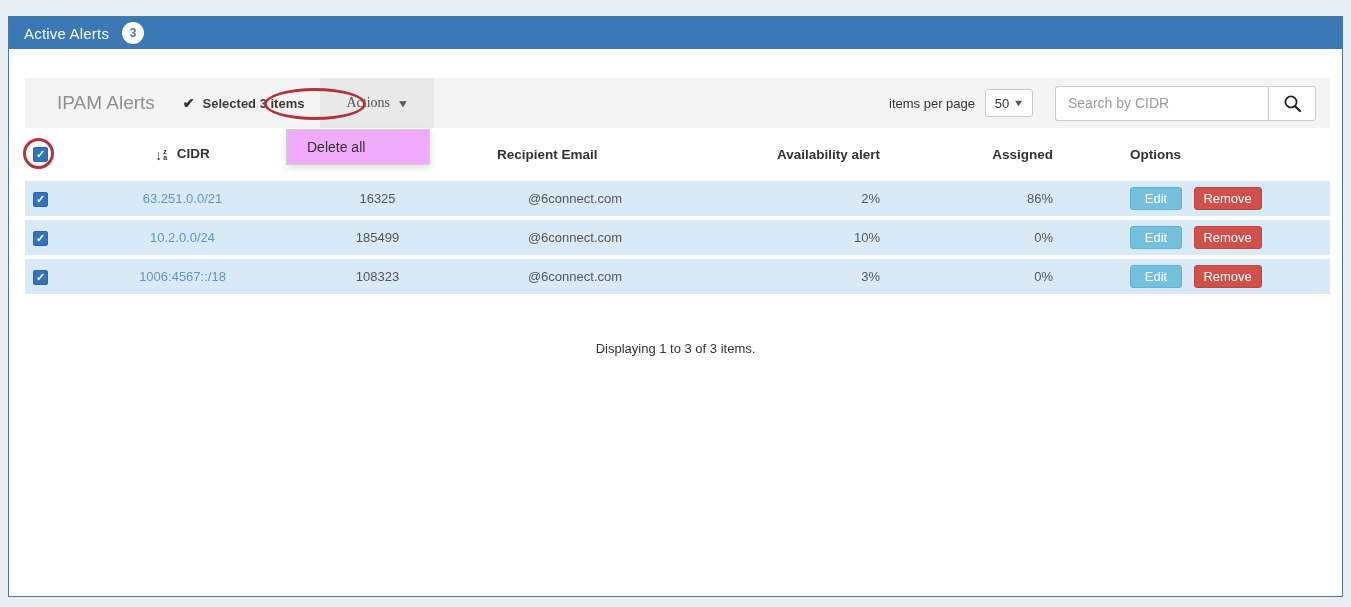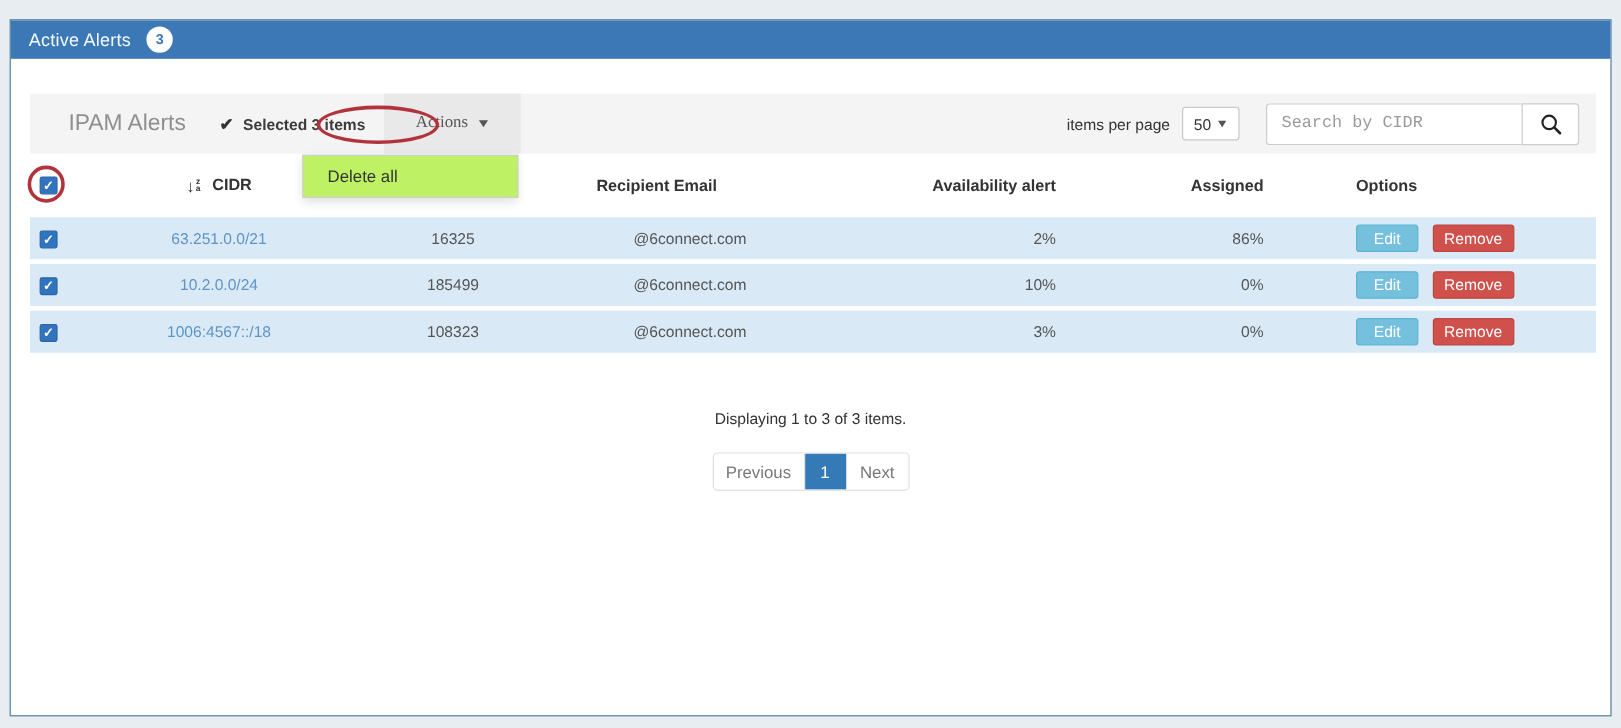--- a/index.html
+++ b/index.html
@@ -32,21 +32,21 @@
   .spacer { flex:1; }
   .ipp-label { font-size:13px; color:#333;margin-left:16px; }
   .ipp-select {
     margin-left:10px; width:48px; height:28px; background:#fff; border:1px solid #c9c9c9; border-radius:3px;
     display:flex; align-items:center; justify-content:center; gap:5px; font-size:13px; color:#333; cursor:pointer; font-family:inherit;
   }
   .ipp-select .caret { font-size:9px; }
   .search-group { display:flex; margin-left:22px; margin-right:14px; height:35px; }
   .search-input {
     width:213px; height:35px; border:1px solid #cccccc; border-right:none; border-radius:3px 0 0 3px;
-    padding:0 12px; font-size:14px; color:#6d28d9; font-family:Liberation Mono, monospace; outline:none; background:#fff;
+    padding:0 12px; font-size:14px; color:#6d28d9; font-family:Liberation Sans, sans-serif; outline:none; background:#fff;
   }
   .search-input::placeholder { color:#9a9a9a; }
   .search-btn {
     width:48px; height:35px; background:#fff; border:1px solid #cccccc; border-radius:0 3px 3px 0;
     display:flex; align-items:center; justify-content:center; cursor:pointer;
   }
   
   table.alerts {
     position:absolute; left:16px; right:12px; top:110px; width:1305px;
     border-collapse:separate; border-spacing:0 4px; table-layout:fixed;
@@ -76,21 +76,21 @@
   
   .summary { position:absolute; left:0; right:0; top:324px; text-align:center; font-size:13px; color:#333; }
   .pagination { position:absolute; left:0; right:0; top:360px; display:flex; justify-content:center; }
   .page-group { display:flex; border:1px solid #dddddd; border-radius:4px; overflow:hidden; background:#fff; }
   .page-btn { height:30px; display:flex; align-items:center; justify-content:center; font-size:14px; color:#777; background:#fff; border:none; cursor:pointer; font-family:inherit; }
   .page-prev { width:76px; border-right:1px solid #dddddd; }
   .page-current { width:34px; background:#337ab7; color:#fff; }
   .page-next { width:52px; border-left:1px solid #dddddd; }
   
   .dropdown-menu {
-    position:absolute; left:243px; top:112px; width:180px; background:#bef264;
+    position:absolute; left:277px; top:112px; width:144px; background:#f0abfc;
     border:1px solid #cfcfcf; box-shadow:0 3px 8px rgba(0,0,0,.12); z-index:5;
   }
   .dropdown-item { padding:9px 0 9px 20px; font-size:14px; color:#333; cursor:pointer; }
   
   .annot { position:absolute; border:3px solid #b2333c; border-radius:50%; background:transparent; z-index:9; pointer-events:none; }
   .annot-actions { left:255px; top:71px; width:102px; height:32px; }
   .annot-checkbox { left:14px; top:121px; width:31px; height:31px; }
 </style>
 </head>
 <body>
@@ -194,27 +194,20 @@
         <td class="col-options">
           <button class="btn btn-edit">Edit</button>
           <button class="btn btn-remove">Remove</button>
         </td>
       </tr>
     </tbody>
   </table>
 
   <div class="summary">Displaying 1 to 3 of 3 items.</div>
 
-  <div class="pagination">
-    <div class="page-group">
-      <button class="page-btn page-prev">Previous</button>
-      <button class="page-btn page-current">1</button>
-      <button class="page-btn page-next">Next</button>
-    </div>
-  </div>
 
   <div class="dropdown-menu">
     <div class="dropdown-item">Delete all</div>
   </div>
 
   <div class="annot annot-actions"></div>
   <div class="annot annot-checkbox"></div>
 
 </div>
 

